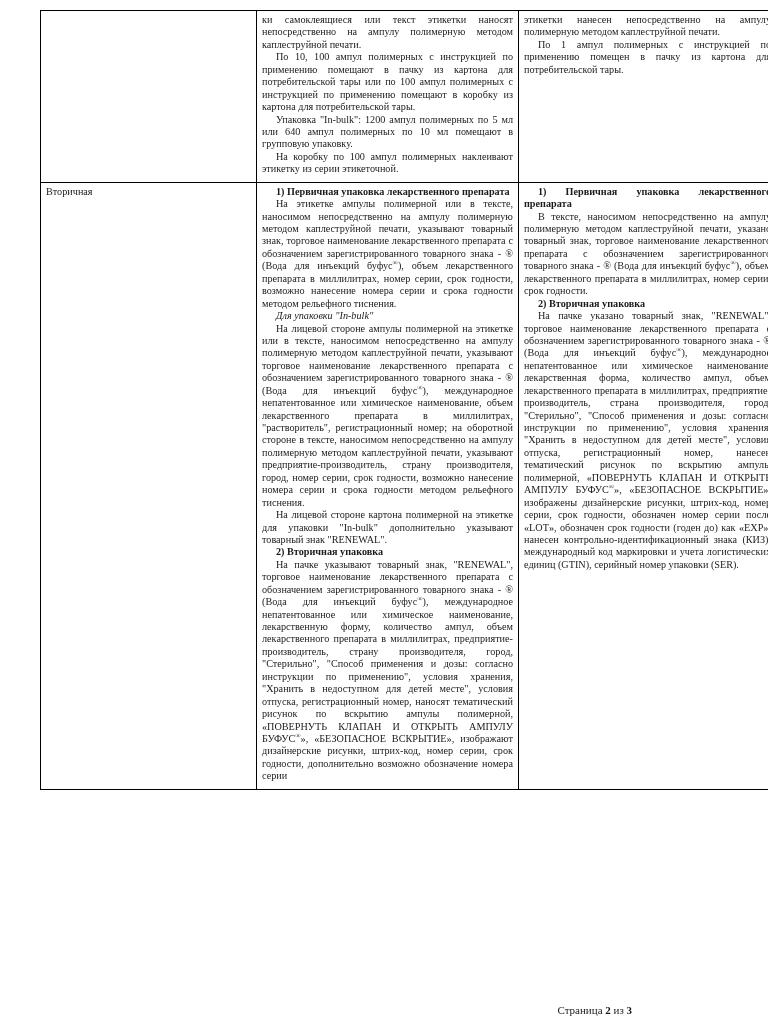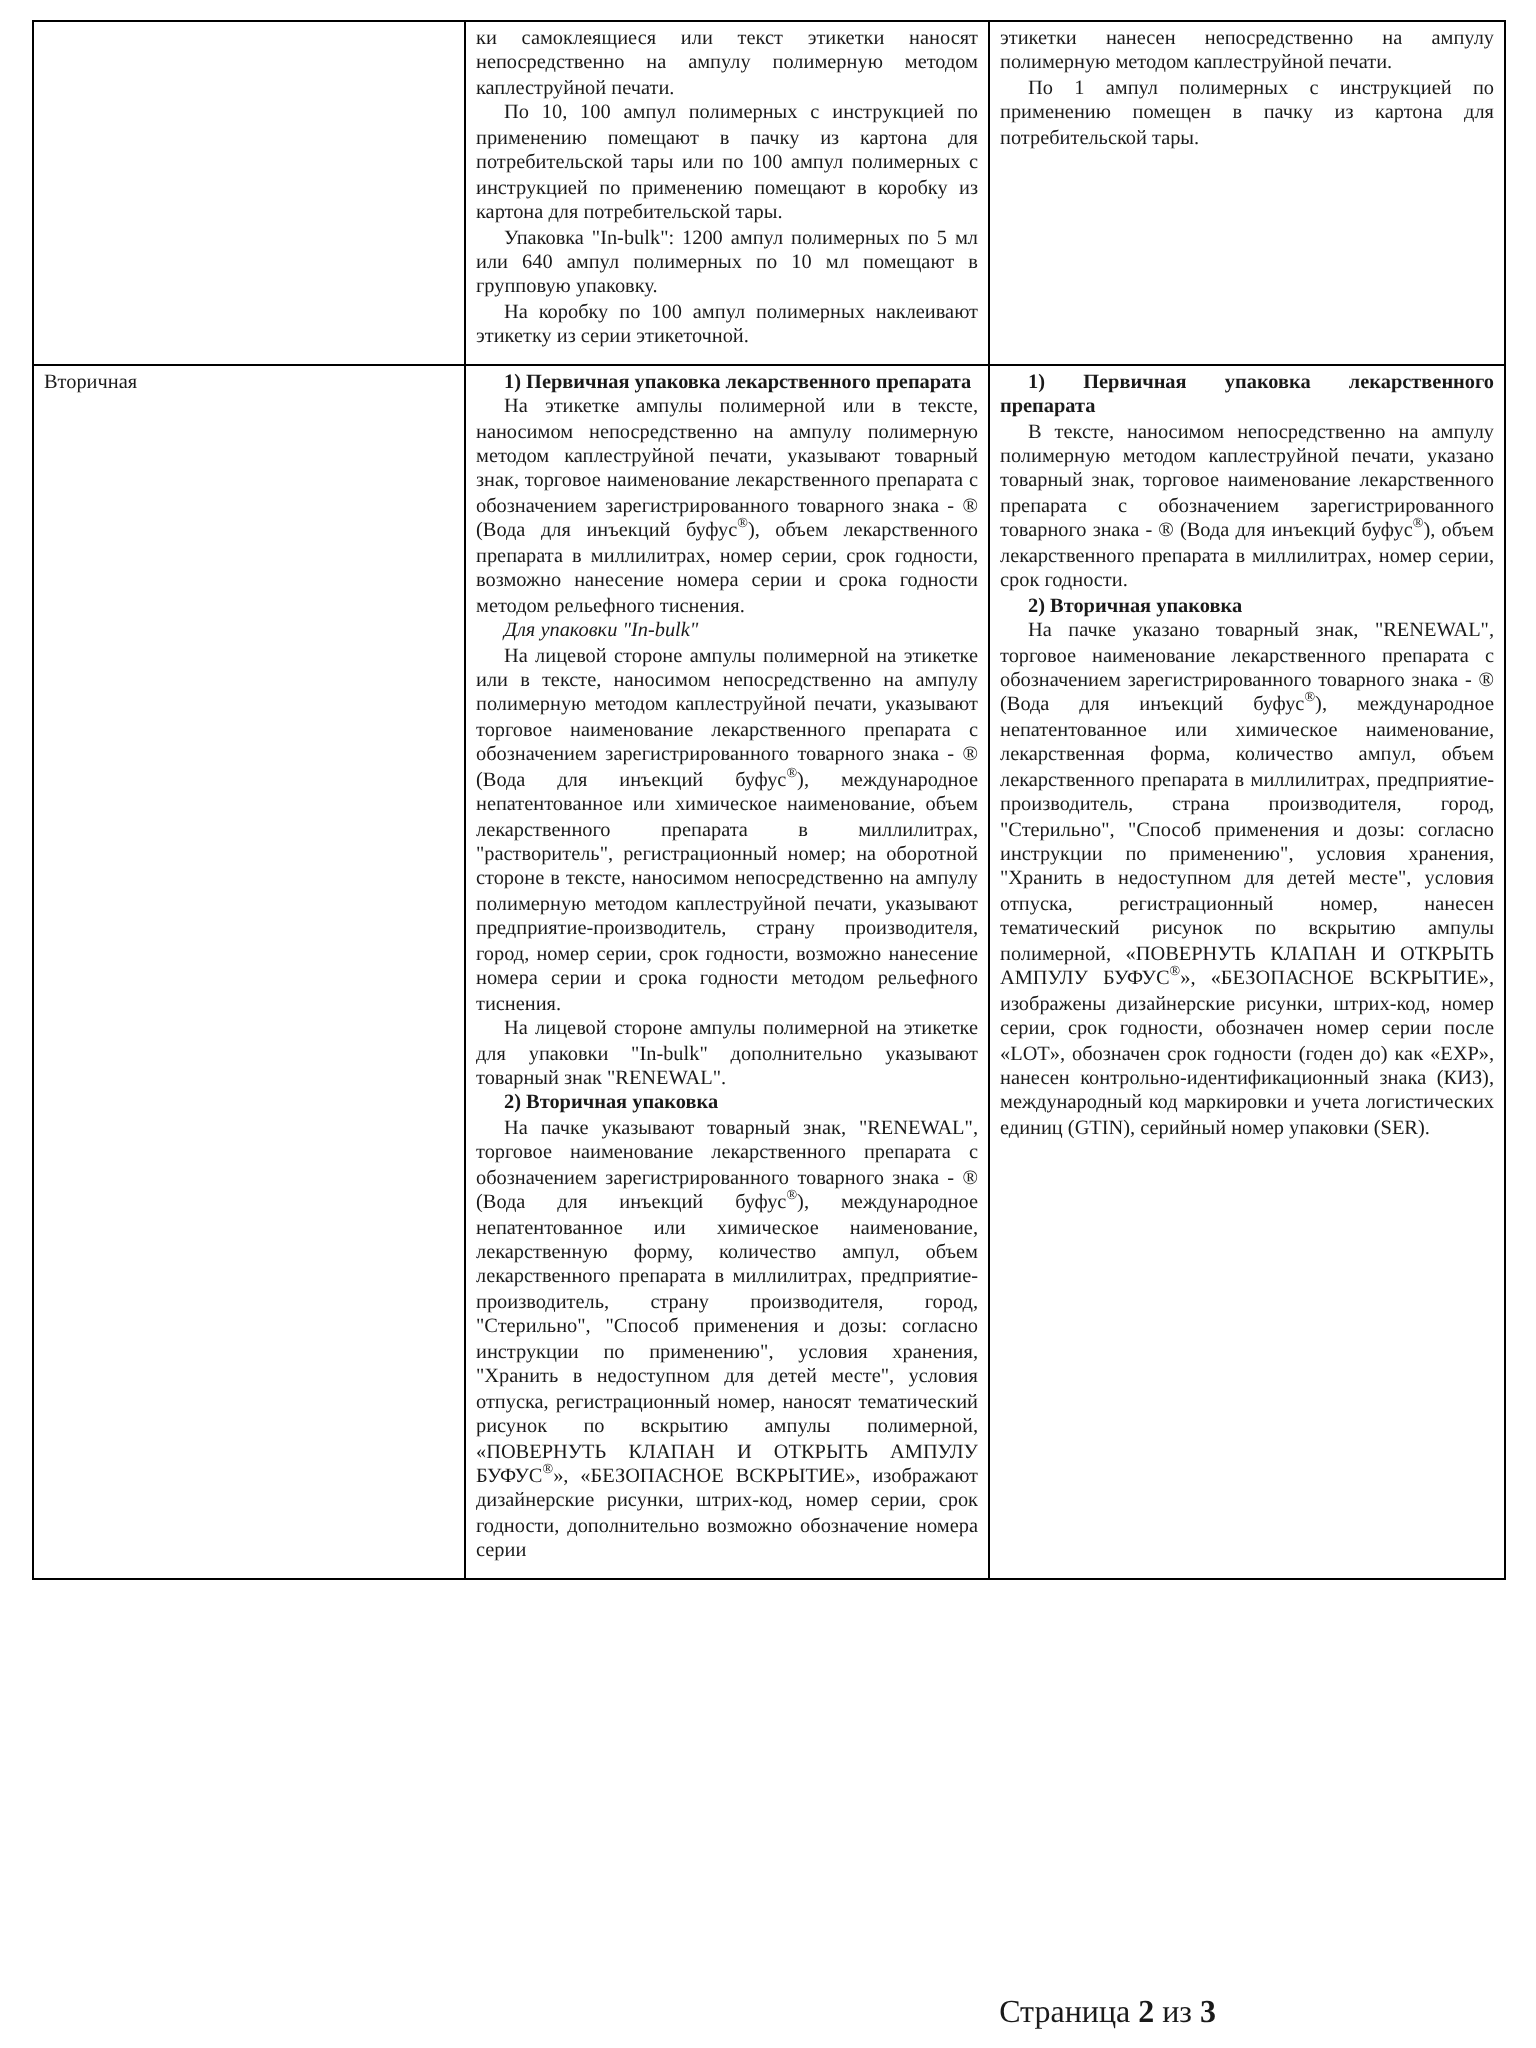--- a/index.html
+++ b/index.html
@@ -13,20 +13,21 @@
     font-family: "Liberation Serif", serif;
     color: #1a1a1a;
     overflow: hidden;
   }
   .page {
     position: relative;
     width: 624px;
     height: 1024px;
     box-sizing: border-box;
     padding: 10px 16px 0 16px;
+    margin-left: 24px;
   }
   table.doc {
     border-collapse: collapse;
     width: 736px;
     table-layout: fixed;
   }
   table.doc td {
     border: 1px solid #000;
     vertical-align: top;
     padding: 3px 5px 6px 5px;
@@ -66,21 +67,21 @@
   }
   sup {
     font-size: 7px;
     vertical-align: super;
     line-height: 0;
   }
   .footer {
     position: absolute;
     right: 16px;
     bottom: 8px;
-    font-size: 16px;
+    font-size: 11px;
     font-family: "Liberation Serif", serif;
   }
   .footer b { font-weight: bold; }
 </style>
 </head>
 <body>
 
 <div class="page">
   <table class="doc">
     <colgroup>
@@ -106,21 +107,21 @@
       </tr>
       <tr>
         <td class="cell-left-label">
           <span>Вторичная</span>
         </td>
         <td>
           <p class="hdr">1) Первичная упаковка лекарственного препарата</p>
           <p class="p">На этикетке ампулы полимерной или в тексте, наносимом непосредственно на ампулу полимерную методом каплеструйной печати, указывают товарный знак, торговое наименование лекарственного препарата с обозначением зарегистрированного товарного знака - ® (Вода для инъекций буфус<sup>®</sup>), объем лекарственного препарата в миллилитрах, номер серии, срок годности, возможно нанесение номера серии и срока годности методом рельефного тиснения.</p>
           <p class="hdr2">Для упаковки "In-bulk"</p>
           <p class="p">На лицевой стороне ампулы полимерной на этикетке или в тексте, наносимом непосредственно на ампулу полимерную методом каплеструйной печати, указывают торговое наименование лекарственного препарата с обозначением зарегистрированного товарного знака - ® (Вода для инъекций буфус<sup>®</sup>), международное непатентованное или химическое наименование, объем лекарственного препарата в миллилитрах, "растворитель", регистрационный номер; на оборотной стороне в тексте, наносимом непосредственно на ампулу полимерную методом каплеструйной печати, указывают предприятие-производитель, страну производителя, город, номер серии, срок годности, возможно нанесение номера серии и срока годности методом рельефного тиснения.</p>
-          <p class="p">На лицевой стороне ампулы полимерной на этикетке для упаковки "In-bulk" дополнительно указывают товарный знак "RENEWAL".</p>
+          <p class="p">На лицевой стороне картона полимерной на этикетке для упаковки "In-bulk" дополнительно указывают товарный знак "RENEWAL".</p>
           <p class="hdr">2) Вторичная упаковка</p>
           <p class="p">На пачке указывают товарный знак, "RENEWAL", торговое наименование лекарственного препарата с обозначением зарегистрированного товарного знака - ® (Вода для инъекций буфус<sup>®</sup>), международное непатентованное или химическое наименование, лекарственную форму, количество ампул, объем лекарственного препарата в миллилитрах, предприятие-производитель, страну производителя, город, "Стерильно", "Способ применения и дозы: согласно инструкции по применению", условия хранения, "Хранить в недоступном для детей месте", условия отпуска, регистрационный номер, наносят тематический рисунок по вскрытию ампулы полимерной, «ПОВЕРНУТЬ КЛАПАН И ОТКРЫТЬ АМПУЛУ БУФУС<sup>®</sup>», «БЕЗОПАСНОЕ ВСКРЫТИЕ», изображают дизайнерские рисунки, штрих-код, номер серии, срок годности, дополнительно возможно обозначение номера серии</p>
         </td>
         <td>
           <p class="hdr">1) Первичная упаковка лекарственного препарата</p>
           <p class="p">В тексте, наносимом непосредственно на ампулу полимерную методом каплеструйной печати, указано товарный знак, торговое наименование лекарственного препарата с обозначением зарегистрированного товарного знака - ® (Вода для инъекций буфус<sup>®</sup>), объем лекарственного препарата в миллилитрах, номер серии, срок годности.</p>
           <p class="hdr">2) Вторичная упаковка</p>
           <p class="p">На пачке указано товарный знак, "RENEWAL", торговое наименование лекарственного препарата с обозначением зарегистрированного товарного знака - ® (Вода для инъекций буфус<sup>®</sup>), международное непатентованное или химическое наименование, лекарственная форма, количество ампул, объем лекарственного препарата в миллилитрах, предприятие-производитель, страна производителя, город, "Стерильно", "Способ применения и дозы: согласно инструкции по применению", условия хранения, "Хранить в недоступном для детей месте", условия отпуска, регистрационный номер, нанесен тематический рисунок по вскрытию ампулы полимерной, «ПОВЕРНУТЬ КЛАПАН И ОТКРЫТЬ АМПУЛУ БУФУС<sup>®</sup>», «БЕЗОПАСНОЕ ВСКРЫТИЕ», изображены дизайнерские рисунки, штрих-код, номер серии, срок годности, обозначен номер серии после «LOT», обозначен срок годности (годен до) как «EXP», нанесен контрольно-идентификационный знака (КИЗ), международный код маркировки и учета логистических единиц (GTIN), серийный номер упаковки (SER).</p>
         </td>
       </tr>

